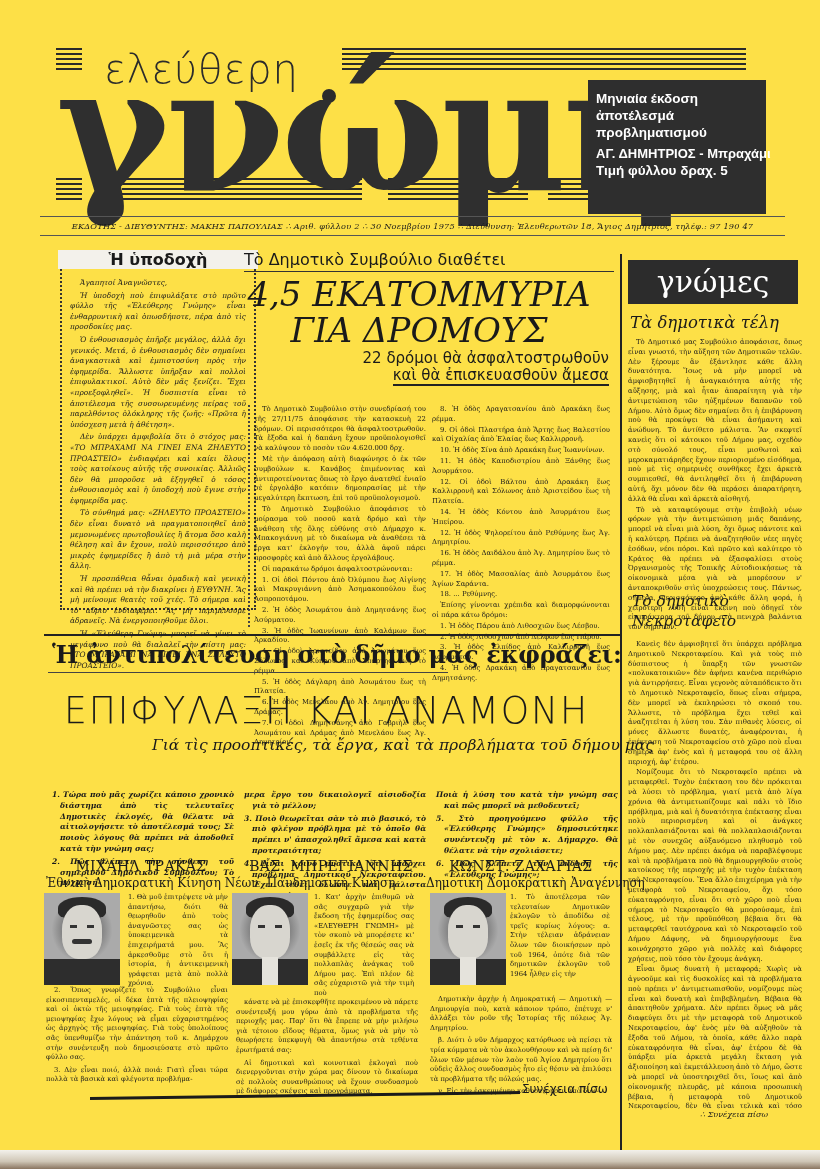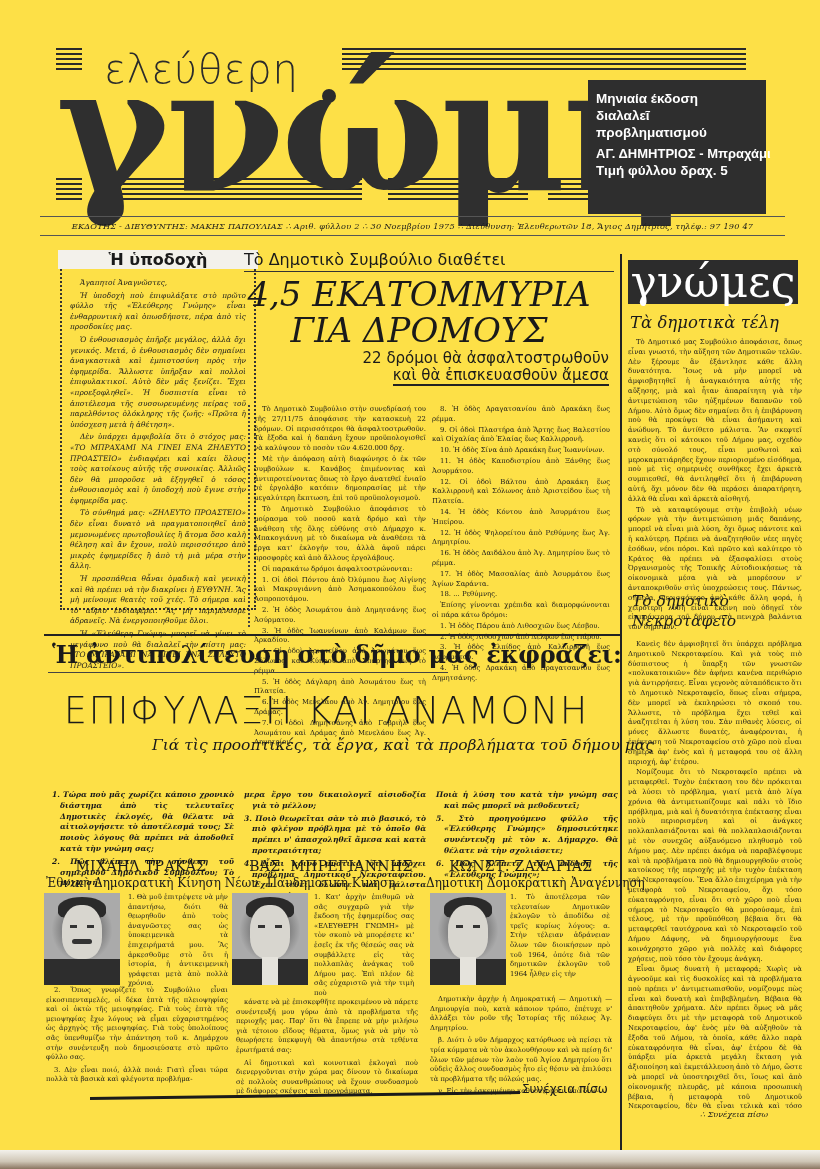--- a/index.html
+++ b/index.html
@@ -37,21 +37,21 @@
   .c-sub { position: absolute; left: 309px; top: 350px; width: 300px; font-family: "DejaVu Sans", sans-serif; font-size: 15px; line-height: 17px; text-align: right; }
   .c-sub .u { border-bottom: 2px solid #222; }
   .c-col { position: absolute; top: 388px; width: 178px; margin-top: 17px; }
   .c-col.one { left: 248px; border-left: 2px dotted #444; padding-left: 4px; height: 222px; }
   .c-col.two { left: 432px; }
   .txt2 { font-size: 6.9px; line-height: 9.8px; text-align: justify; }
   .txt2 p { text-indent: 8px; margin-bottom: 1px; }
 
   
   .r-rule { position: absolute; left: 620px; top: 254px; width: 2px; height: 915px; background: #222; }
-  .r-gn { position: absolute; left: 628px; top: 260px; width: 170px; height: 44px; background: #2c2c2c; color: #fff; font-family: "DejaVu Serif", serif; font-size: 44px; line-height: 44px; text-align: center; }
+  .r-gn { position: absolute; left: 628px; top: 260px; width: 170px; height: 44px; background: #2c2c2c; color: #fff; font-family: "DejaVu Serif", serif; font-size: 30px; line-height: 44px; text-align: center; }
   .r-h1 { position: absolute; left: 630px; top: 313px; font-style: italic; font-size: 16.5px; font-family: "DejaVu Serif", serif; white-space: nowrap; }
   .r-col { position: absolute; left: 628px; width: 174px; }
   .r-h2 { position: absolute; left: 632px; top: 591px; font-style: italic; font-size: 15.5px; line-height: 20px; font-family: "DejaVu Serif", serif; }
   .r-more { position: absolute; left: 700px; top: 1110px; font-size: 8px; font-style: italic; }
 
   
   .opp-rule-top { position: absolute; left: 44px; top: 634px; width: 576px; border-top: 2px solid #222; }
   .opp-title { position: absolute; left: 52px; top: 640px; font-family: "DejaVu Serif", serif; font-size: 24px; font-weight: bold; white-space: nowrap; letter-spacing: -0.3px; }
   .opp-rule2 { position: absolute; left: 48px; top: 672px; width: 400px; border-top: 1px solid #444; }
   .opp-big { position: absolute; left: 64px; top: 688px; width: 540px; font-family: "DejaVu Sans", sans-serif; font-size: 38px; font-weight: 300; letter-spacing: 2px; white-space: nowrap; transform: scaleX(0.95); transform-origin: left; }
@@ -89,21 +89,21 @@
     <div class="stripes" style="left:306px; top:8px; width:404px;"></div>
     <div class="stripes" style="left:20px; top:138px; width:26px;"></div>
     <div class="stripes" style="left:86px; top:138px; width:240px;"></div>
     <div class="stripes" style="left:352px; top:138px; width:140px;"></div>
     <div class="stripes" style="left:512px; top:138px; width:218px;"></div>
     <div class="mast-small">ελεύθερη</div>
     <div class="mast-dot"></div>
     <div class="mast-big" style="top:4px;">γνώμη</div>
     <div class="info-box">
       <div>Μηνιαία έκδοση</div>
-      <div>διαλαλεῖ</div>
+      <div>ἀποτέλεσμά</div>
       <div>προβληματισμού</div>
       <div class="ib-strong">ΑΓ. ΔΗΜΗΤΡΙΟΣ - Μπραχάμι</div>
       <div>Τιμή φύλλου δραχ. 5</div>
     </div>
   </div>
   <div class="imprint">ΕΚΔΟΤΗΣ - ΔΙΕΥΘΥΝΤΗΣ: ΜΑΚΗΣ ΠΑΠΟΥΛΙΑΣ ∴ Αριθ. φύλλου 2 ∴ 30 Νοεμβρίου 1975 ∴ Διεύθυνση: Ἐλευθερωτῶν 18, Ἅγιος Δημήτριος, τηλέφ.: 97 190 47</div>
 
   <div class="box-left">
     <div class="txt">
       <p>Ἀγαπητοί Ἀναγνῶστες,</p>

